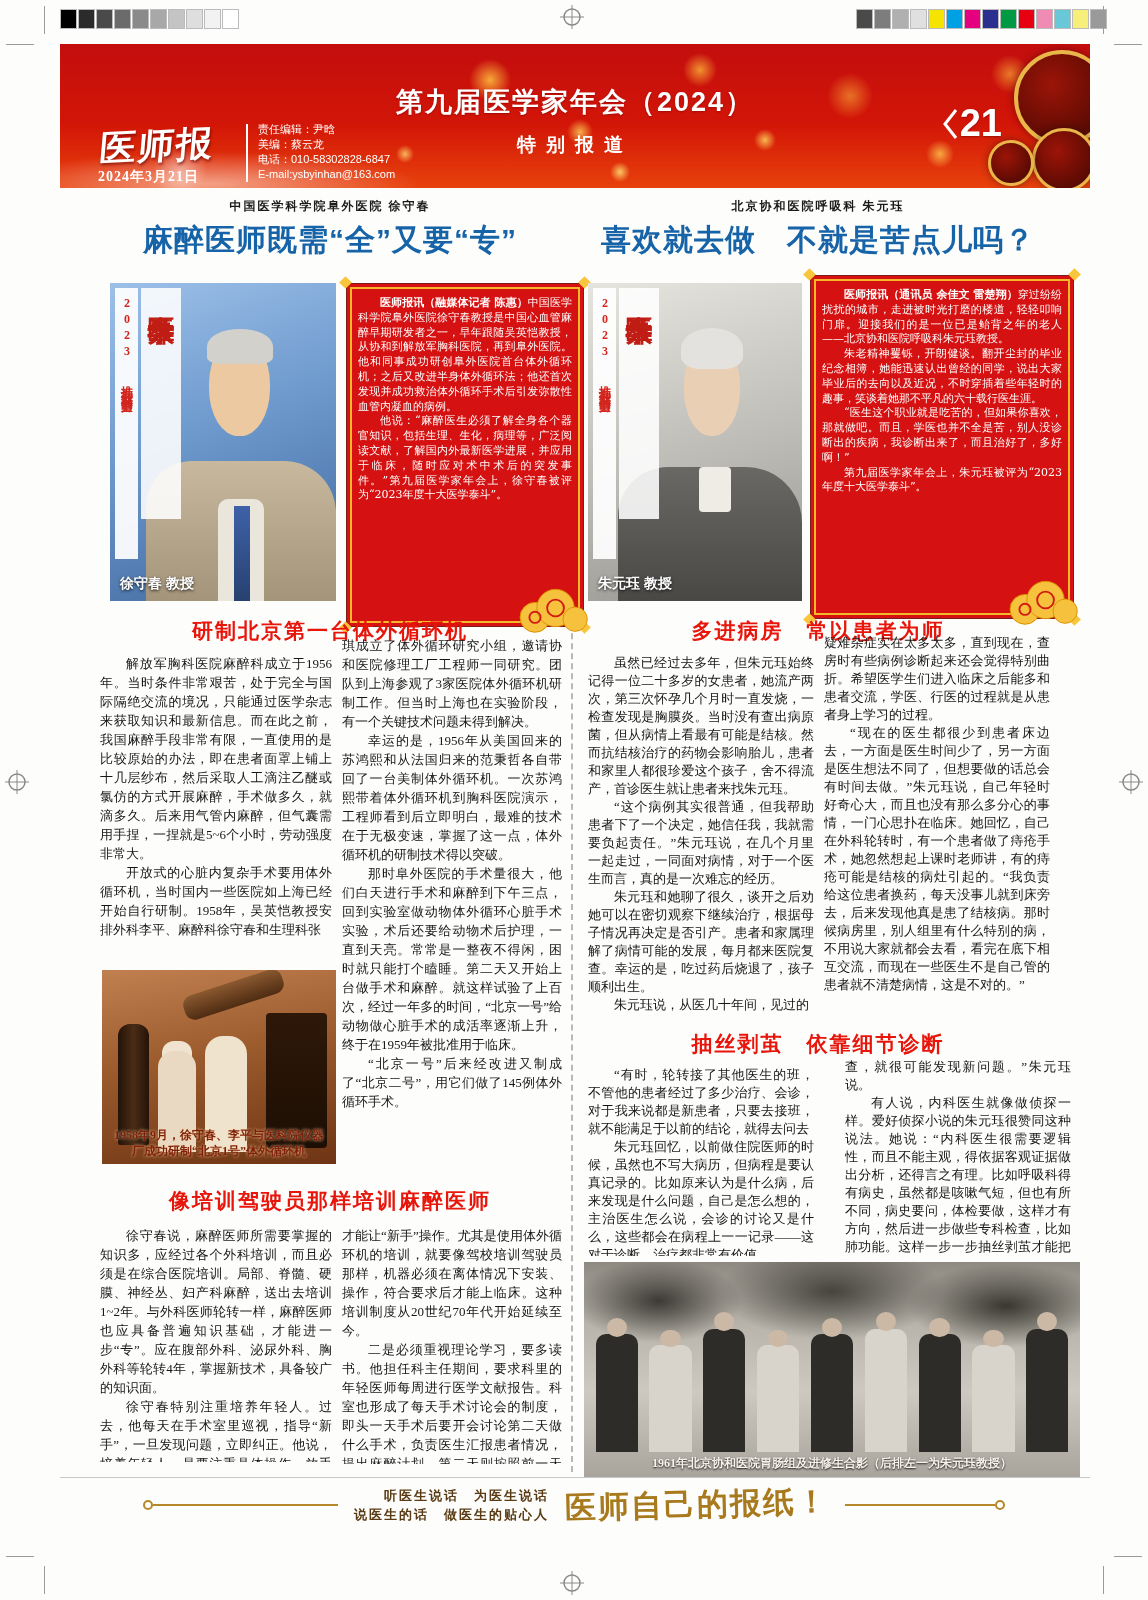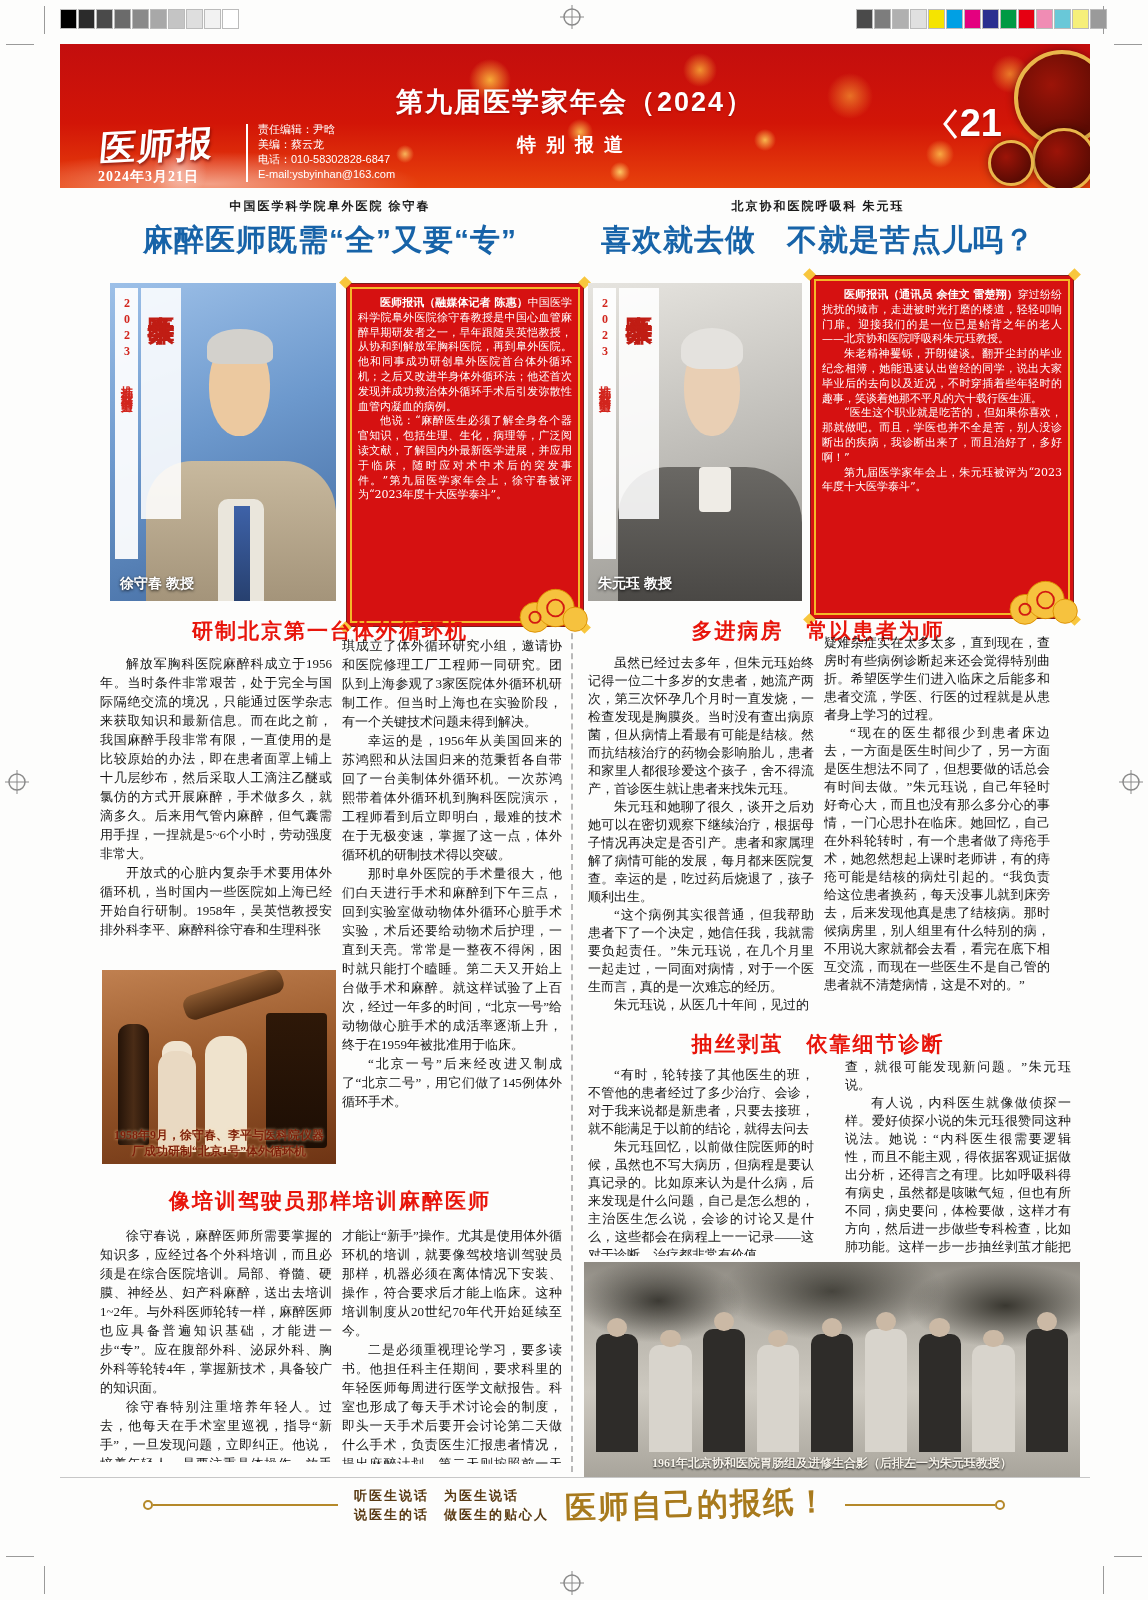--- a/index.html
+++ b/index.html
@@ -116,21 +116,21 @@
     color:#f7f3ea;text-shadow:0 1px 2px rgba(0,0,0,.9);z-index:5;}
 
   
   .footer-rule{position:absolute;left:60px;top:1477px;width:1030px;height:1px;background:#c7c7c7;}
   .footer{position:absolute;left:0;top:1484px;width:1148px;display:flex;justify-content:center;
     align-items:center;gap:16px;}
   .f-line{height:2px;background:#b5892a;position:relative;}
   .f-line.left{width:185px;} .f-line.right{width:150px;}
   .f-line .dot{position:absolute;top:-4px;width:6px;height:6px;border:2px solid #b5892a;border-radius:50%;background:#fff;}
   .f-line.left .dot{left:-10px;} .f-line.right .dot{right:-10px;}
-  .f-slogans{font-size:13px;line-height:19px;font-weight:bold;color:#5a3b14;text-align:left;letter-spacing:2px;}
+  .f-slogans{font-size:13px;line-height:19px;font-weight:bold;color:#5a3b14;text-align:right;letter-spacing:2px;}
   .f-callig{font-size:31px;font-weight:bold;color:#a87a1d;font-family:"DejaVu Serif",serif;
     transform:rotate(-1.5deg);letter-spacing:2px;}
 </style>
 </head>
 <body>
 
 <div class="page">
 
   <div class="swatch-strip" style="left:60px;top:9px;">
       <span class="swatch" style="background: rgb(0, 0, 0);"></span>
@@ -328,22 +328,22 @@
           <circle cx="52" cy="30" r="9"></circle>
           <circle cx="30" cy="40" r="6"></circle>
         </g>
       </svg>
   </div>
 
   <div class="sec-head" style="left:584px;top:617px;">多进病房　常以患者为师</div>
 
   <div class="col rcol" style="left:588px;top:654px;width:226px;height:372px;">
       <p>虽然已经过去多年，但朱元珏始终记得一位二十多岁的女患者，她流产两次，第三次怀孕几个月时一直发烧，一检查发现是胸膜炎。当时没有查出病原菌，但从病情上看最有可能是结核。然而抗结核治疗的药物会影响胎儿，患者和家里人都很珍爱这个孩子，舍不得流产，首诊医生就让患者来找朱元珏。</p>
+      <p>“这个病例其实很普通，但我帮助患者下了一个决定，她信任我，我就需要负起责任。”朱元珏说，在几个月里一起走过，一同面对病情，对于一个医生而言，真的是一次难忘的经历。</p>
       <p>朱元珏和她聊了很久，谈开之后劝她可以在密切观察下继续治疗，根据母子情况再决定是否引产。患者和家属理解了病情可能的发展，每月都来医院复查。幸运的是，吃过药后烧退了，孩子顺利出生。</p>
-      <p>“这个病例其实很普通，但我帮助患者下了一个决定，她信任我，我就需要负起责任。”朱元珏说，在几个月里一起走过，一同面对病情，对于一个医生而言，真的是一次难忘的经历。</p>
       <p>朱元珏说，从医几十年间，见过的</p>
     </div>
   <div class="col rcol cont" style="left:824px;top:634px;width:226px;height:392px;">
       <p>疑难杂症实在太多太多，直到现在，查房时有些病例诊断起来还会觉得特别曲折。希望医学生们进入临床之后能多和患者交流，学医、行医的过程就是从患者身上学习的过程。</p>
       <p>“现在的医生都很少到患者床边去，一方面是医生时间少了，另一方面是医生想法不同了，但想要做的话总会有时间去做。”朱元珏说，自己年轻时好奇心大，而且也没有那么多分心的事情，一门心思扑在临床。她回忆，自己在外科轮转时，有一个患者做了痔疮手术，她忽然想起上课时老师讲，有的痔疮可能是结核的病灶引起的。“我负责给这位患者换药，每天没事儿就到床旁去，后来发现他真是患了结核病。那时候病房里，别人组里有什么特别的病，不用说大家就都会去看，看完在底下相互交流，而现在一些医生不是自己管的患者就不清楚病情，这是不对的。”</p>
     </div>
 
   <div class="sec-head" style="left:584px;top:1030px;">抽丝剥茧　依靠细节诊断</div>
 
   <div class="col rcol" style="left:588px;top:1066px;width:226px;height:190px;">

